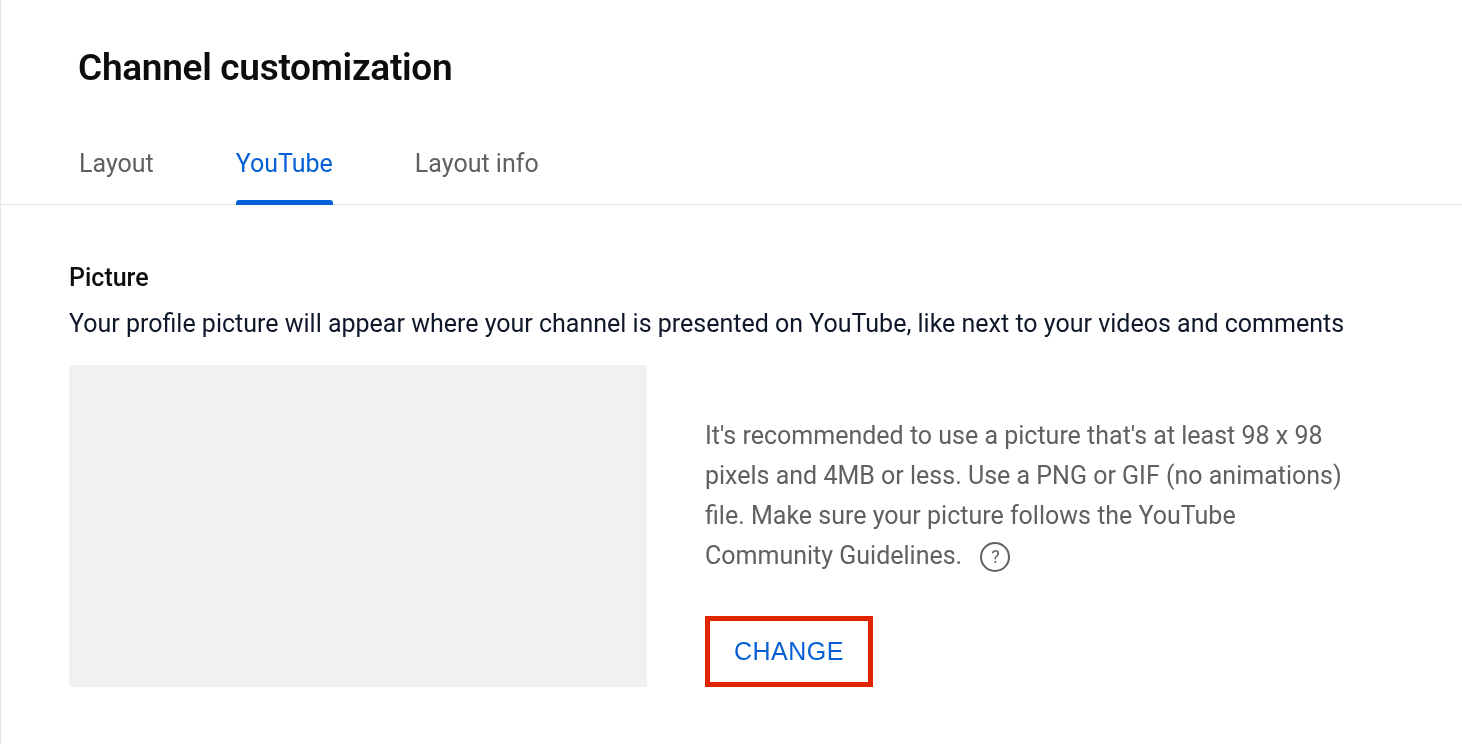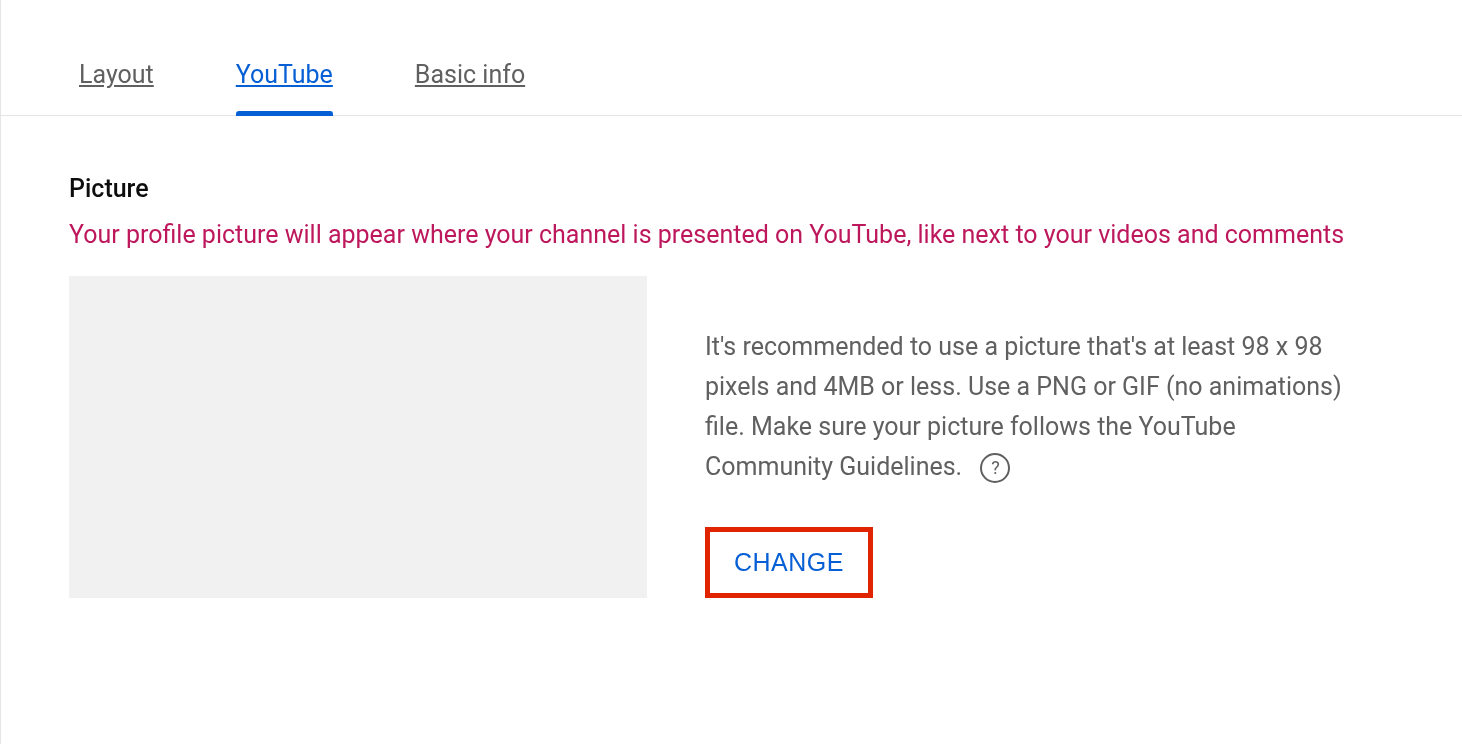--- a/index.html
+++ b/index.html
@@ -31,21 +31,20 @@
       border-bottom: 1px solid #e5e5e5;
     }
     .tab {
       font-size: 25px;
       font-weight: 400;
       color: #606060;
       padding-bottom: 28px;
       cursor: pointer;
       position: relative;
       line-height: 1;
-      text-decoration: underline;
     }
     .tab.active {
       color: #065fd4;
     }
     .tab.active::after {
       content: "";
       position: absolute;
       left: 0;
       right: 0;
       bottom: -1px;
@@ -57,21 +56,21 @@
       padding: 58px 60px 0 68px;
     }
     .section-title {
       font-size: 25px;
       font-weight: 500;
       color: #0d0d0d;
       margin-bottom: 14px;
     }
     .section-desc {
       font-size: 25px;
-      color: #be185d;
+      color: #0f172a;
       line-height: 1.4;
       margin-bottom: 24px;
     }
     .picture-row {
       display: flex;
       gap: 58px;
       align-items: flex-end;
     }
     .picture-preview {
       width: 578px;
@@ -122,25 +121,26 @@
     }
     .btn-highlight {
       border: 5px solid #e02400;
       padding: 18px 24px;
     }
   </style>
 </head>
 <body>
 
 <div class="container">
+  <h1 class="page-title">Channel customization</h1>
 
   <div class="tabs">
     <div class="tab">Layout</div>
     <div class="tab active">YouTube</div>
-    <div class="tab">Basic info</div>
+    <div class="tab">Layout info</div>
   </div>
 
   <div class="section">
     <div class="section-title">Picture</div>
     <div class="section-desc">Your profile picture will appear where your channel is presented on YouTube, like next to your videos and comments</div>
 
     <div class="picture-row">
       <div class="picture-preview"></div>
       <div class="picture-side">
         <div class="picture-recommend">

